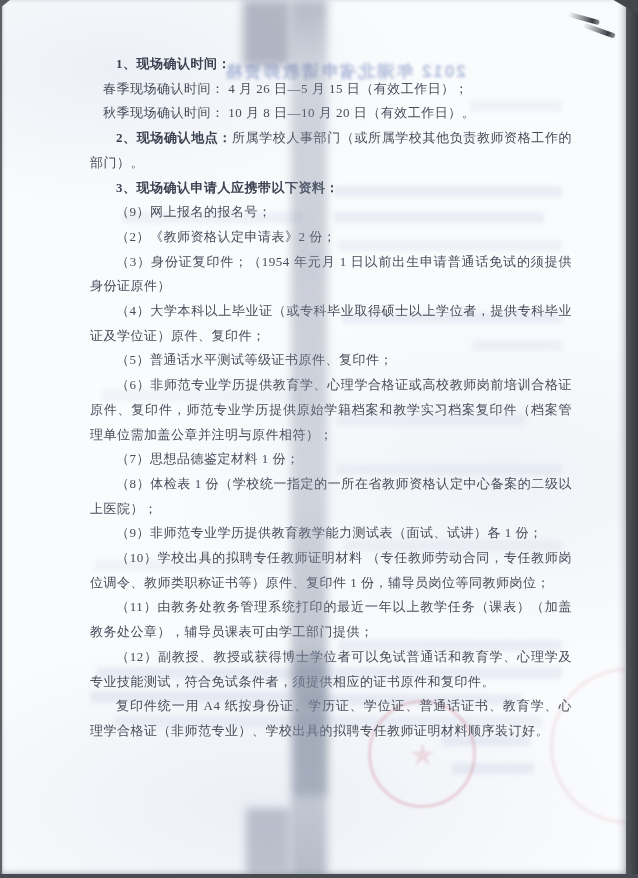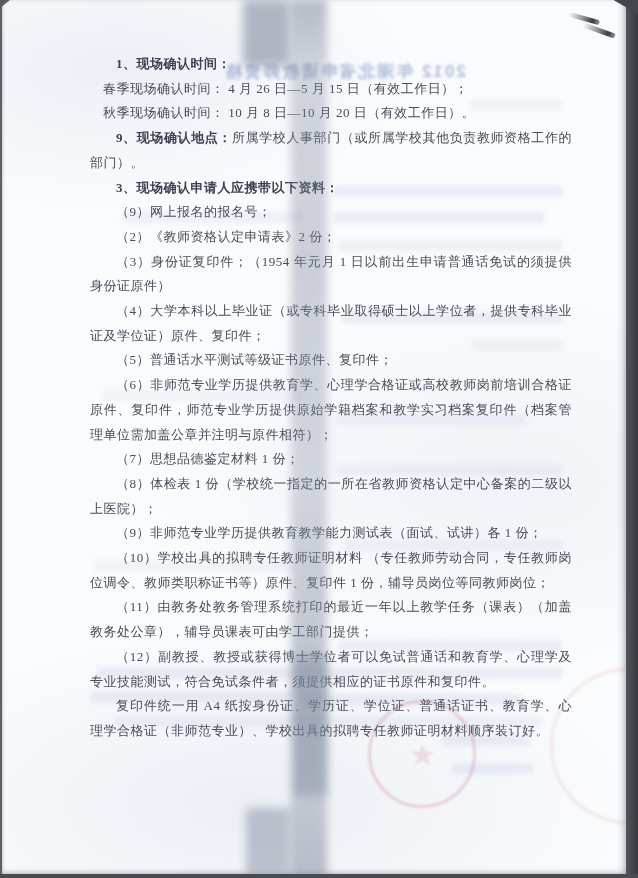--- a/index.html
+++ b/index.html
@@ -103,21 +103,21 @@
 
   <div class="stamp">
     <span class="stamp-star">★</span>
   </div>
   <div class="stamp-arc"></div>
 
   <div class="doc-text">
     <p class="indent-2"><span class="lead">1、现场确认时间：</span><span></span></p>
     <p class="indent-1"><span class="lead"></span><span>春季现场确认时间： 4 月 26 日—5 月 15 日（有效工作日）；</span></p>
     <p class="indent-1"><span class="lead"></span><span>秋季现场确认时间： 10 月 8 日—10 月 20 日（有效工作日）。</span></p>
-    <p class="indent-2"><span class="lead">9、现场确认地点：</span><span>所属学校人事部门（或所属学校其他负责教师资格工作的部门）。</span></p>
+    <p class="indent-2"><span class="lead">2、现场确认地点：</span><span>所属学校人事部门（或所属学校其他负责教师资格工作的部门）。</span></p>
     <p class="indent-2"><span class="lead">3、现场确认申请人应携带以下资料：</span><span></span></p>
     <p class="indent-2"><span class="lead"></span><span>（9）网上报名的报名号；</span></p>
     <p class="indent-2"><span class="lead"></span><span>（2）《教师资格认定申请表》2 份；</span></p>
     <p class="indent-2"><span class="lead"></span><span>（3）身份证复印件；（1954 年元月 1 日以前出生申请普通话免试的须提供身份证原件）</span></p>
     <p class="indent-2"><span class="lead"></span><span>（4）大学本科以上毕业证（或专科毕业取得硕士以上学位者，提供专科毕业证及学位证）原件、复印件；</span></p>
     <p class="indent-2"><span class="lead"></span><span>（5）普通话水平测试等级证书原件、复印件；</span></p>
     <p class="indent-2"><span class="lead"></span><span>（6）非师范专业学历提供教育学、心理学合格证或高校教师岗前培训合格证原件、复印件，师范专业学历提供原始学籍档案和教学实习档案复印件（档案管理单位需加盖公章并注明与原件相符）；</span></p>
     <p class="indent-2"><span class="lead"></span><span>（7）思想品德鉴定材料 1 份；</span></p>
     <p class="indent-2"><span class="lead"></span><span>（8）体检表 1 份（学校统一指定的一所在省教师资格认定中心备案的二级以上医院）；</span></p>
     <p class="indent-2"><span class="lead"></span><span>（9）非师范专业学历提供教育教学能力测试表（面试、试讲）各 1 份；</span></p>

